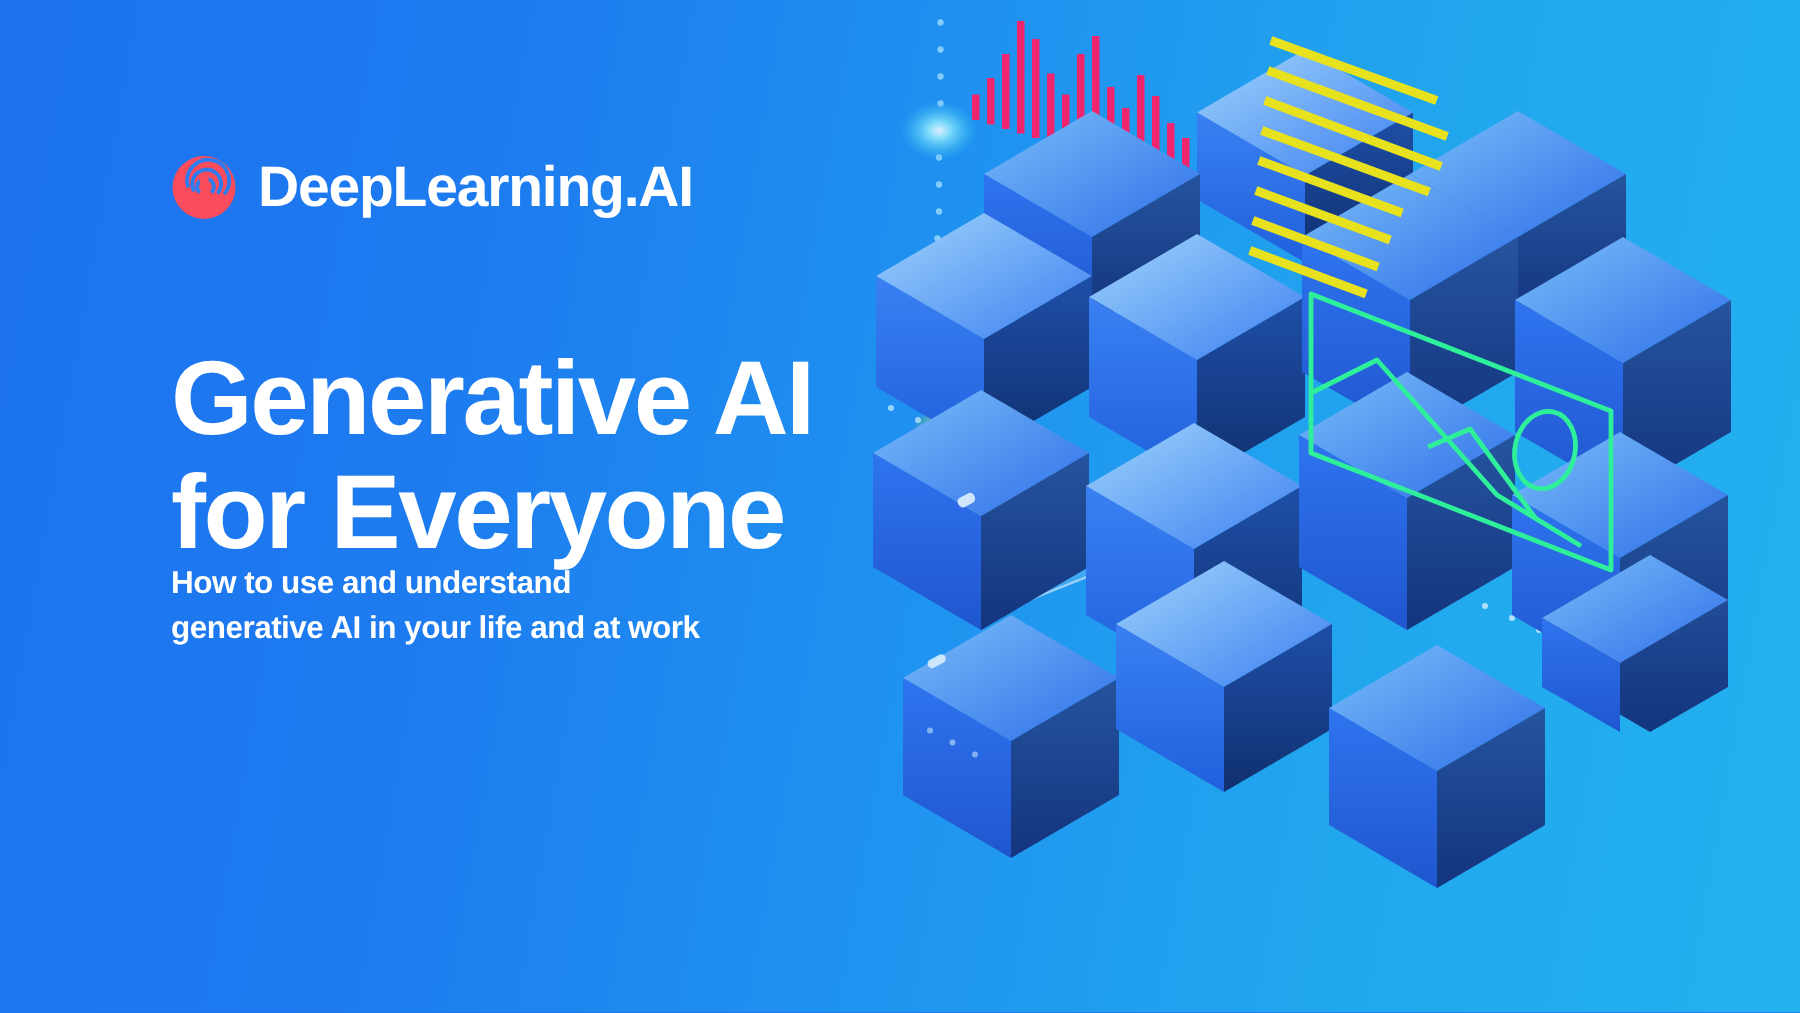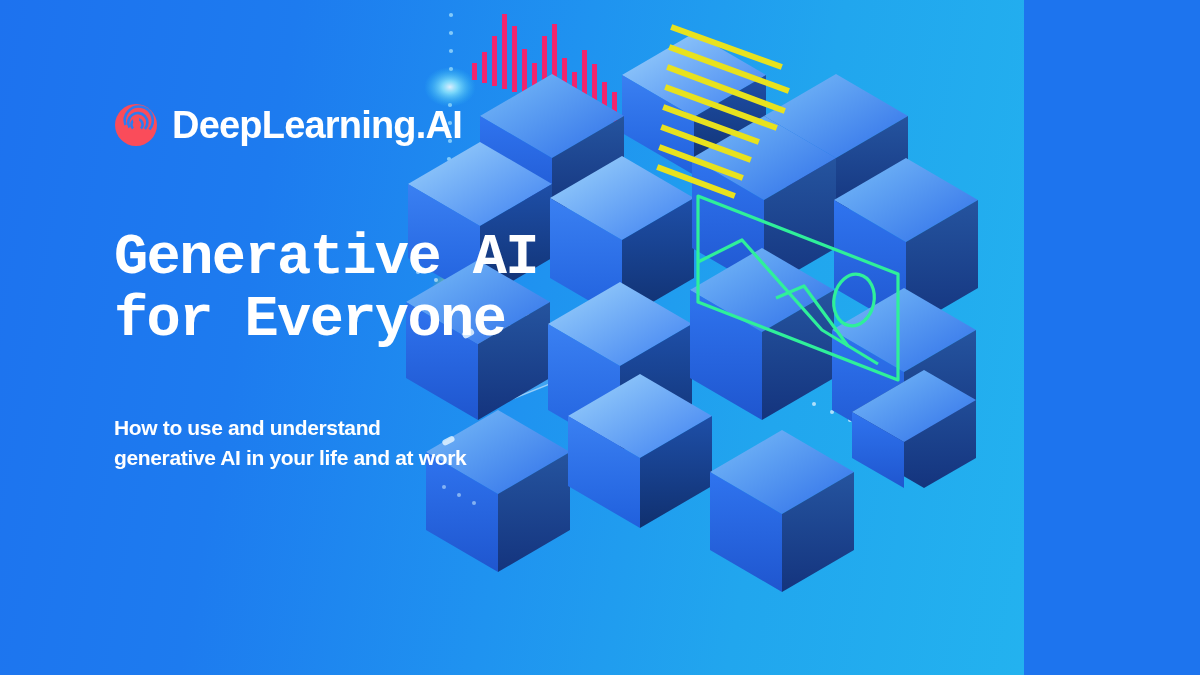--- a/index.html
+++ b/index.html
@@ -4,21 +4,21 @@
 <style>
   * { margin:0; padding:0; box-sizing:border-box; }
   html, body { width:1200px; height:675px; overflow:hidden; }
   body {
     font-family: "Liberation Sans", sans-serif;
     background: #1d74ee;
   }
 
   #banner {
     position:relative;
-    width:1024px; height:675px;
+    width:1200px; height:675px;
     overflow:hidden;
     background: linear-gradient(100deg, #1d72ef 0%, #1d7bef 26%, #1f93f0 52%, #21a6ee 74%, #23b2ef 100%);
     padding-left: 36px;
   }
 
   
   .content {
     position:absolute;
     left:114px; top:0;
     width:560px; height:675px;
@@ -36,32 +36,31 @@
     font-weight:bold;
     color:#ffffff;
     letter-spacing:-0.8px;
     line-height:1;
     white-space:nowrap;
   }
 
   .headline {
     position:absolute;
     left:0; top:228px;
-    font-size:57px;
+    font-size:70px;
     font-weight:bold;
     color:#ffffff;
     line-height:1.08;
     letter-spacing:-1.6px;
     white-space:pre-line;
-    font-family:Liberation Mono, monospace;
   }
 
   .subtitle {
     position:absolute;
-    left:0; top:413px;
+    left:0; top:374px;
     font-size:21px;
     font-weight:bold;
     color:#ffffff;
     line-height:1.42;
     letter-spacing:-0.35px;
     white-space:pre-line;
   }
 
   .cta {
     position:absolute;

